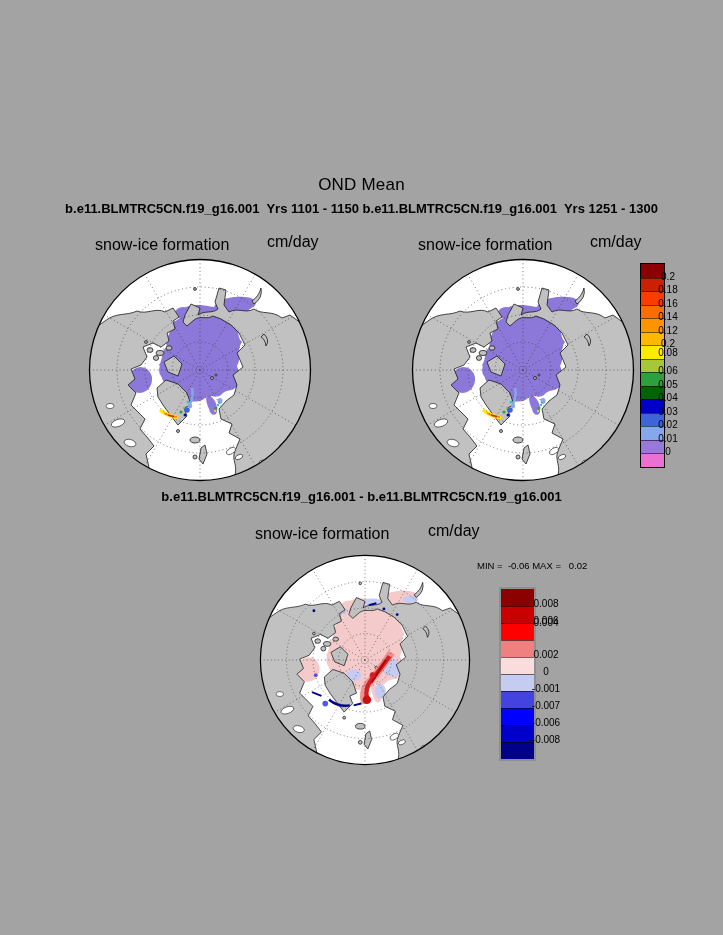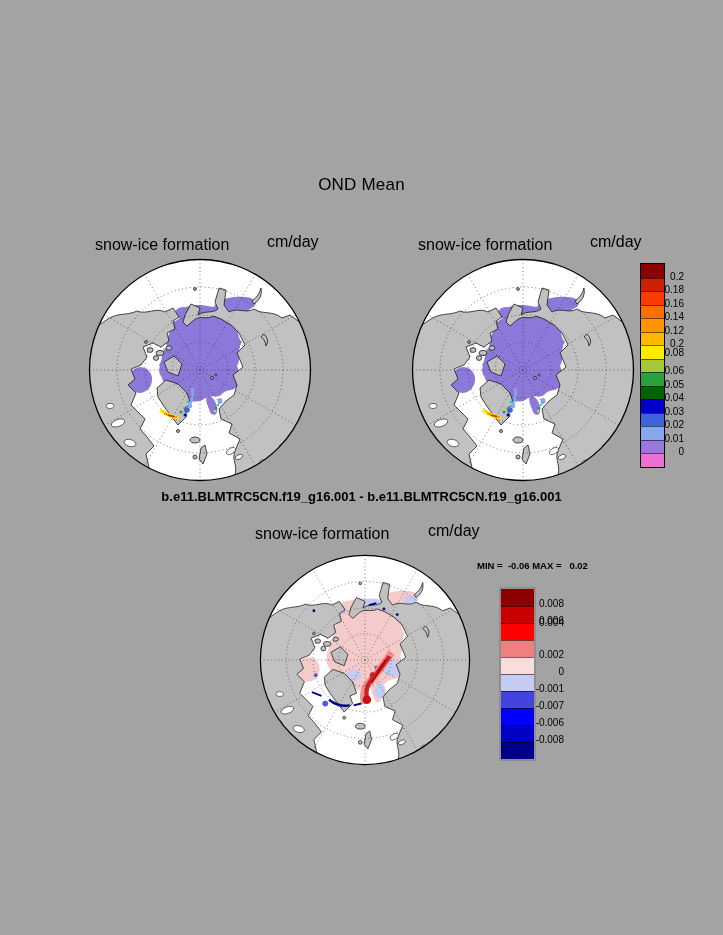--- a/index.html
+++ b/index.html
@@ -4,35 +4,36 @@
 <style>
   html,body{margin:0;padding:0;background:#fff;}
   #canvas{position:relative;width:723px;height:935px;background:#a3a3a3;overflow:hidden;
           font-family:"Liberation Sans","DejaVu Sans",sans-serif;color:#000;}
   .abs{position:absolute;}
   .pre{white-space:pre;}
   .title{width:723px;text-align:center;font-size:17px;letter-spacing:0.2px;}
   .subtitle{width:723px;text-align:center;font-size:13px;font-weight:bold;}
   .sec-title{width:723px;text-align:center;font-size:13px;font-weight:bold;}
   .pnl-label{font-size:16px;}
-  .minmax{font-size:9.5px;font-weight:bold;}
+  .minmax{font-size:9.5px;}
   .cb-segs{position:absolute;border:1px solid #000;box-sizing:content-box;}
   .cb-seg{width:100%;}
   .cb-seg + .cb-seg{border-top:1px solid rgba(0,0,0,0.55);box-sizing:border-box;}
   .cb-labs{position:absolute;}
-  .cb-lab{position:absolute;width:100%;text-align:right;font-size:10px;line-height:12px;}
+  .cb-lab{position:absolute;width:100%;text-align:center;font-size:10px;line-height:12px;}
   #cb-diff-segs{border:2px solid #8f8f8f;}
   svg.map{position:absolute;}
 </style>
 </head>
 <body>
 
 <div id="canvas">
 
   <div class="abs title" style="top:175px;left:0;">OND Mean</div>
+  <div class="abs subtitle pre" style="top:201px;left:0;">b.e11.BLMTRC5CN.f19_g16.001  Yrs 1101 - 1150 b.e11.BLMTRC5CN.f19_g16.001  Yrs 1251 - 1300</div>
 
   <div class="abs pnl-label" style="top:236px;left:95px;">snow-ice formation</div>
   <div class="abs pnl-label" style="top:233px;left:267px;">cm/day</div>
 
   <div class="abs pnl-label" style="top:236px;left:418px;">snow-ice formation</div>
   <div class="abs pnl-label" style="top:233px;left:590px;">cm/day</div>
 
   <svg width="0" height="0" style="position:absolute">
     <defs>
       <clipPath id="clipC">

